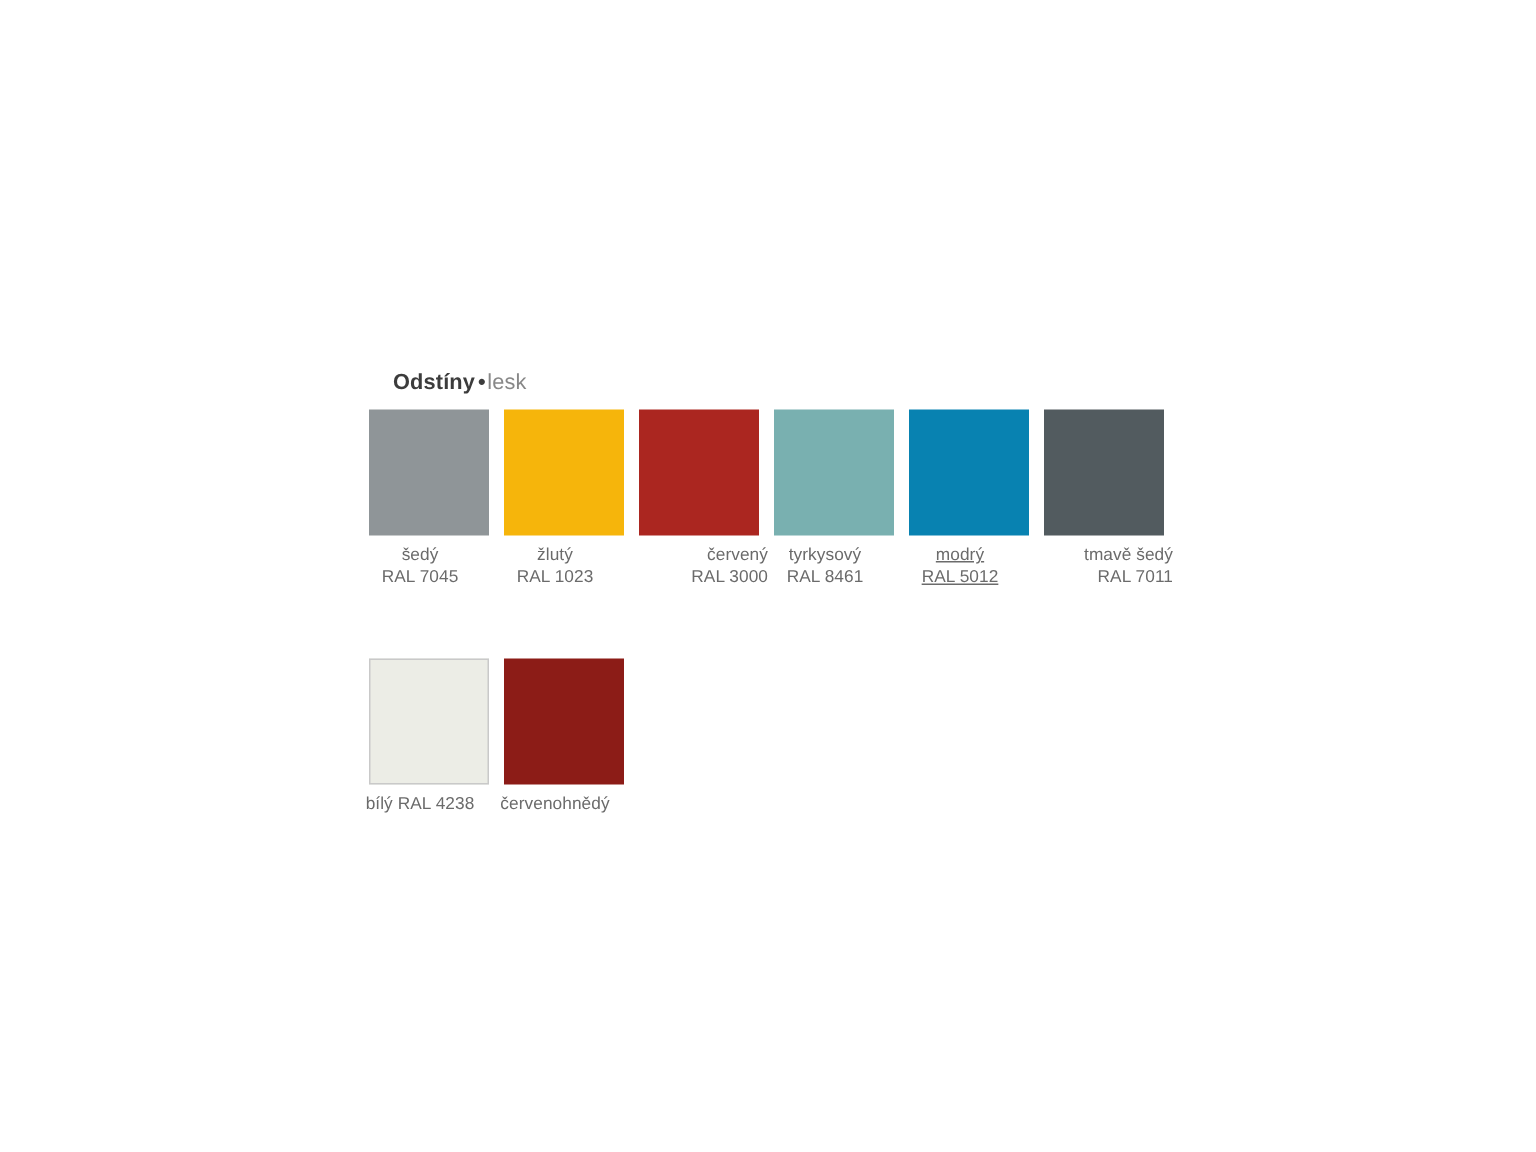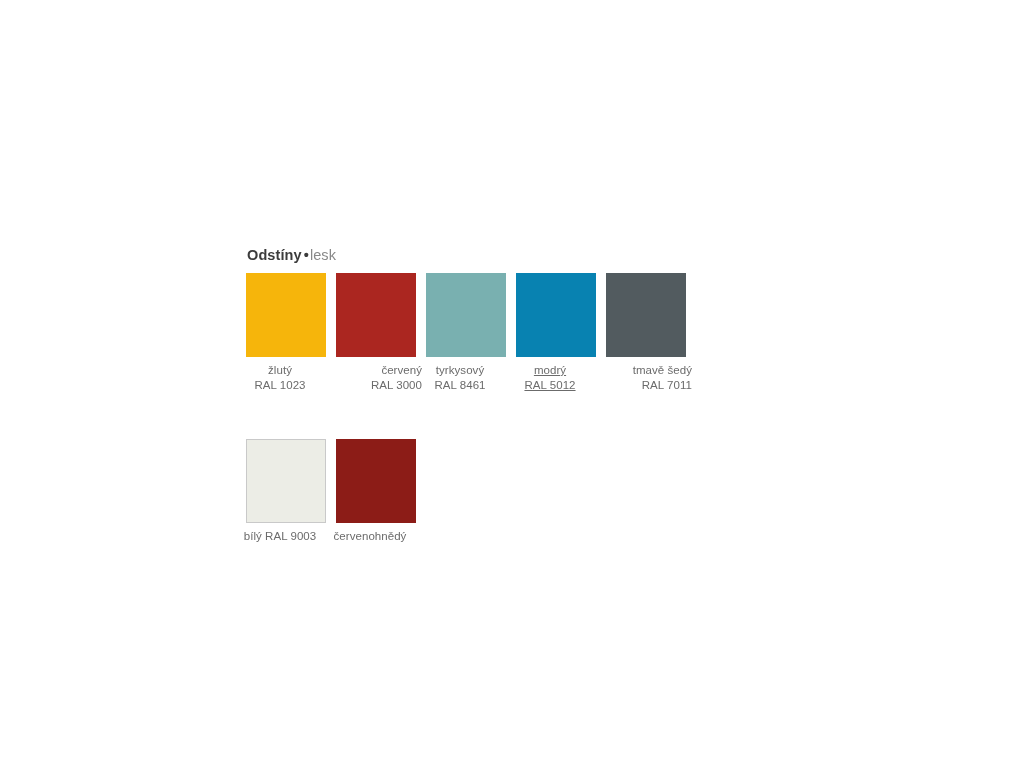--- a/index.html
+++ b/index.html
@@ -22,21 +22,21 @@
     left: 246px;
     top: 246px;
     width: 560px;
   }
 
   #panel-title {
     font-size: 14.5px;
     line-height: 18px;
     color: #8a8a8a;
     letter-spacing: 0.1px;
-    margin: 0 0 9px 1px;
+    margin: 0 0 9px 16px;
     white-space: nowrap;
   }
   #panel-title .title-strong {
     font-weight: bold;
     color: #3c3c3c;
   }
   #panel-title .title-sep {
     color: #3c3c3c;
     font-weight: bold;
     padding: 0 1px 0 2px;
@@ -89,20 +89,25 @@
 <body style="background-color: rgb(255, 255, 255);">
 
 <div id="swatch-panel">
 
   <div id="panel-title">
     <span class="title-strong">Odstíny</span><span class="title-sep">•</span><span class="title-light">lesk</span>
   </div>
 
   <div class="swatch-row row-one">
     <div class="swatch-cell">
+      <span class="swatch-chip" style="background-color: rgb(143, 149, 152);"></span>
+      <span class="swatch-label" style="color: rgb(107, 107, 107);">šedý
+RAL 7045</span>
+    </div>
+    <div class="swatch-cell">
       <span class="swatch-chip" style="background-color: rgb(246, 181, 11);"></span>
       <span class="swatch-label" style="color: rgb(107, 107, 107);">žlutý
 RAL 1023</span>
     </div>
     <div class="swatch-cell">
       <span class="swatch-chip" style="background-color: rgb(171, 38, 32);"></span>
       <span class="swatch-label" style="color: rgb(107, 107, 107); text-align: right;">červený
 RAL 3000</span>
     </div>
     <div class="swatch-cell">
@@ -118,21 +123,21 @@
     <div class="swatch-cell">
       <span class="swatch-chip" style="background-color: rgb(82, 91, 95);"></span>
       <span class="swatch-label" style="color: rgb(107, 107, 107); text-align: right;">tmavě šedý
 RAL 7011</span>
     </div>
   </div>
 
   <div class="swatch-row row-two">
     <div class="swatch-cell">
       <span class="swatch-chip bordered" style="background-color: rgb(236, 237, 230);"></span>
-      <span class="swatch-label" style="color: rgb(107, 107, 107);">bílý RAL 9003</span>
+      <span class="swatch-label" style="color: rgb(107, 107, 107);">bílý RAL 4238</span>
     </div>
     <div class="swatch-cell">
       <span class="swatch-chip" style="background-color: rgb(140, 28, 23);"></span>
       <span class="swatch-label" style="color: rgb(107, 107, 107);">červenohnědý</span>
     </div>
   </div>
 
 </div>
 
 </body></html>

